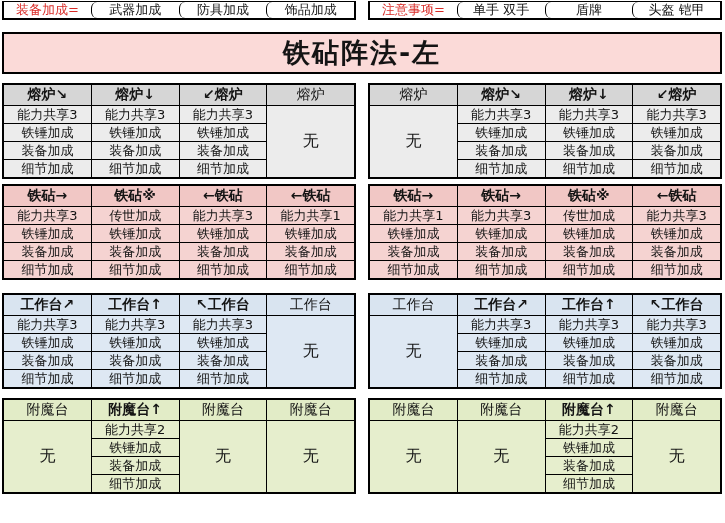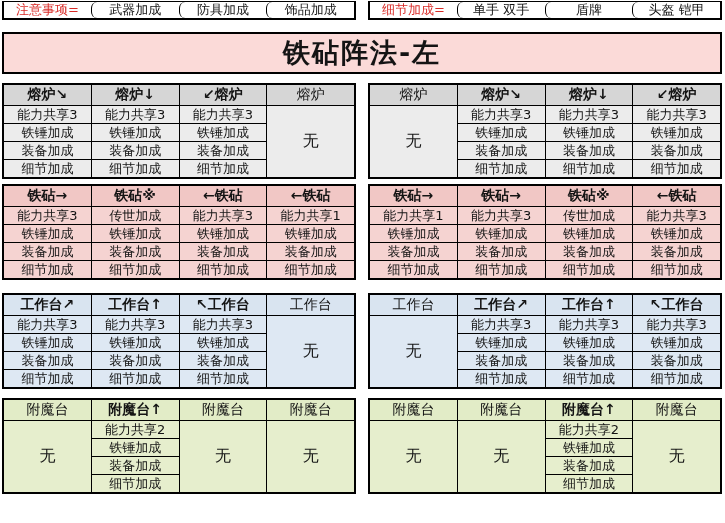--- a/index.html
+++ b/index.html
@@ -55,27 +55,27 @@
   .cell.merged { font-size:16px; }
 </style>
 </head>
 <body style="--border: #000000; --text: #141414; --red: #d92b27; --pink: #fbdad8;">
 
 <div class="page">
 
 
   <div class="defs-row">
     <div class="defs-group">
-      <div class="defs-cell red">注意事项=</div>
+      <div class="defs-cell red">装备加成=</div>
       <div class="defs-cell">武器加成</div>
       <div class="defs-cell">防具加成</div>
       <div class="defs-cell">饰品加成</div>
     </div>
     <div class="defs-group">
-      <div class="defs-cell red">细节加成=</div>
+      <div class="defs-cell red">注意事项=</div>
       <div class="defs-cell">单手 双手</div>
       <div class="defs-cell">盾牌</div>
       <div class="defs-cell">头盔 铠甲</div>
     </div>
   </div>
 
   <div class="titles-row">
     <div class="title-box">铁砧阵法-左</div>
   </div>
 

